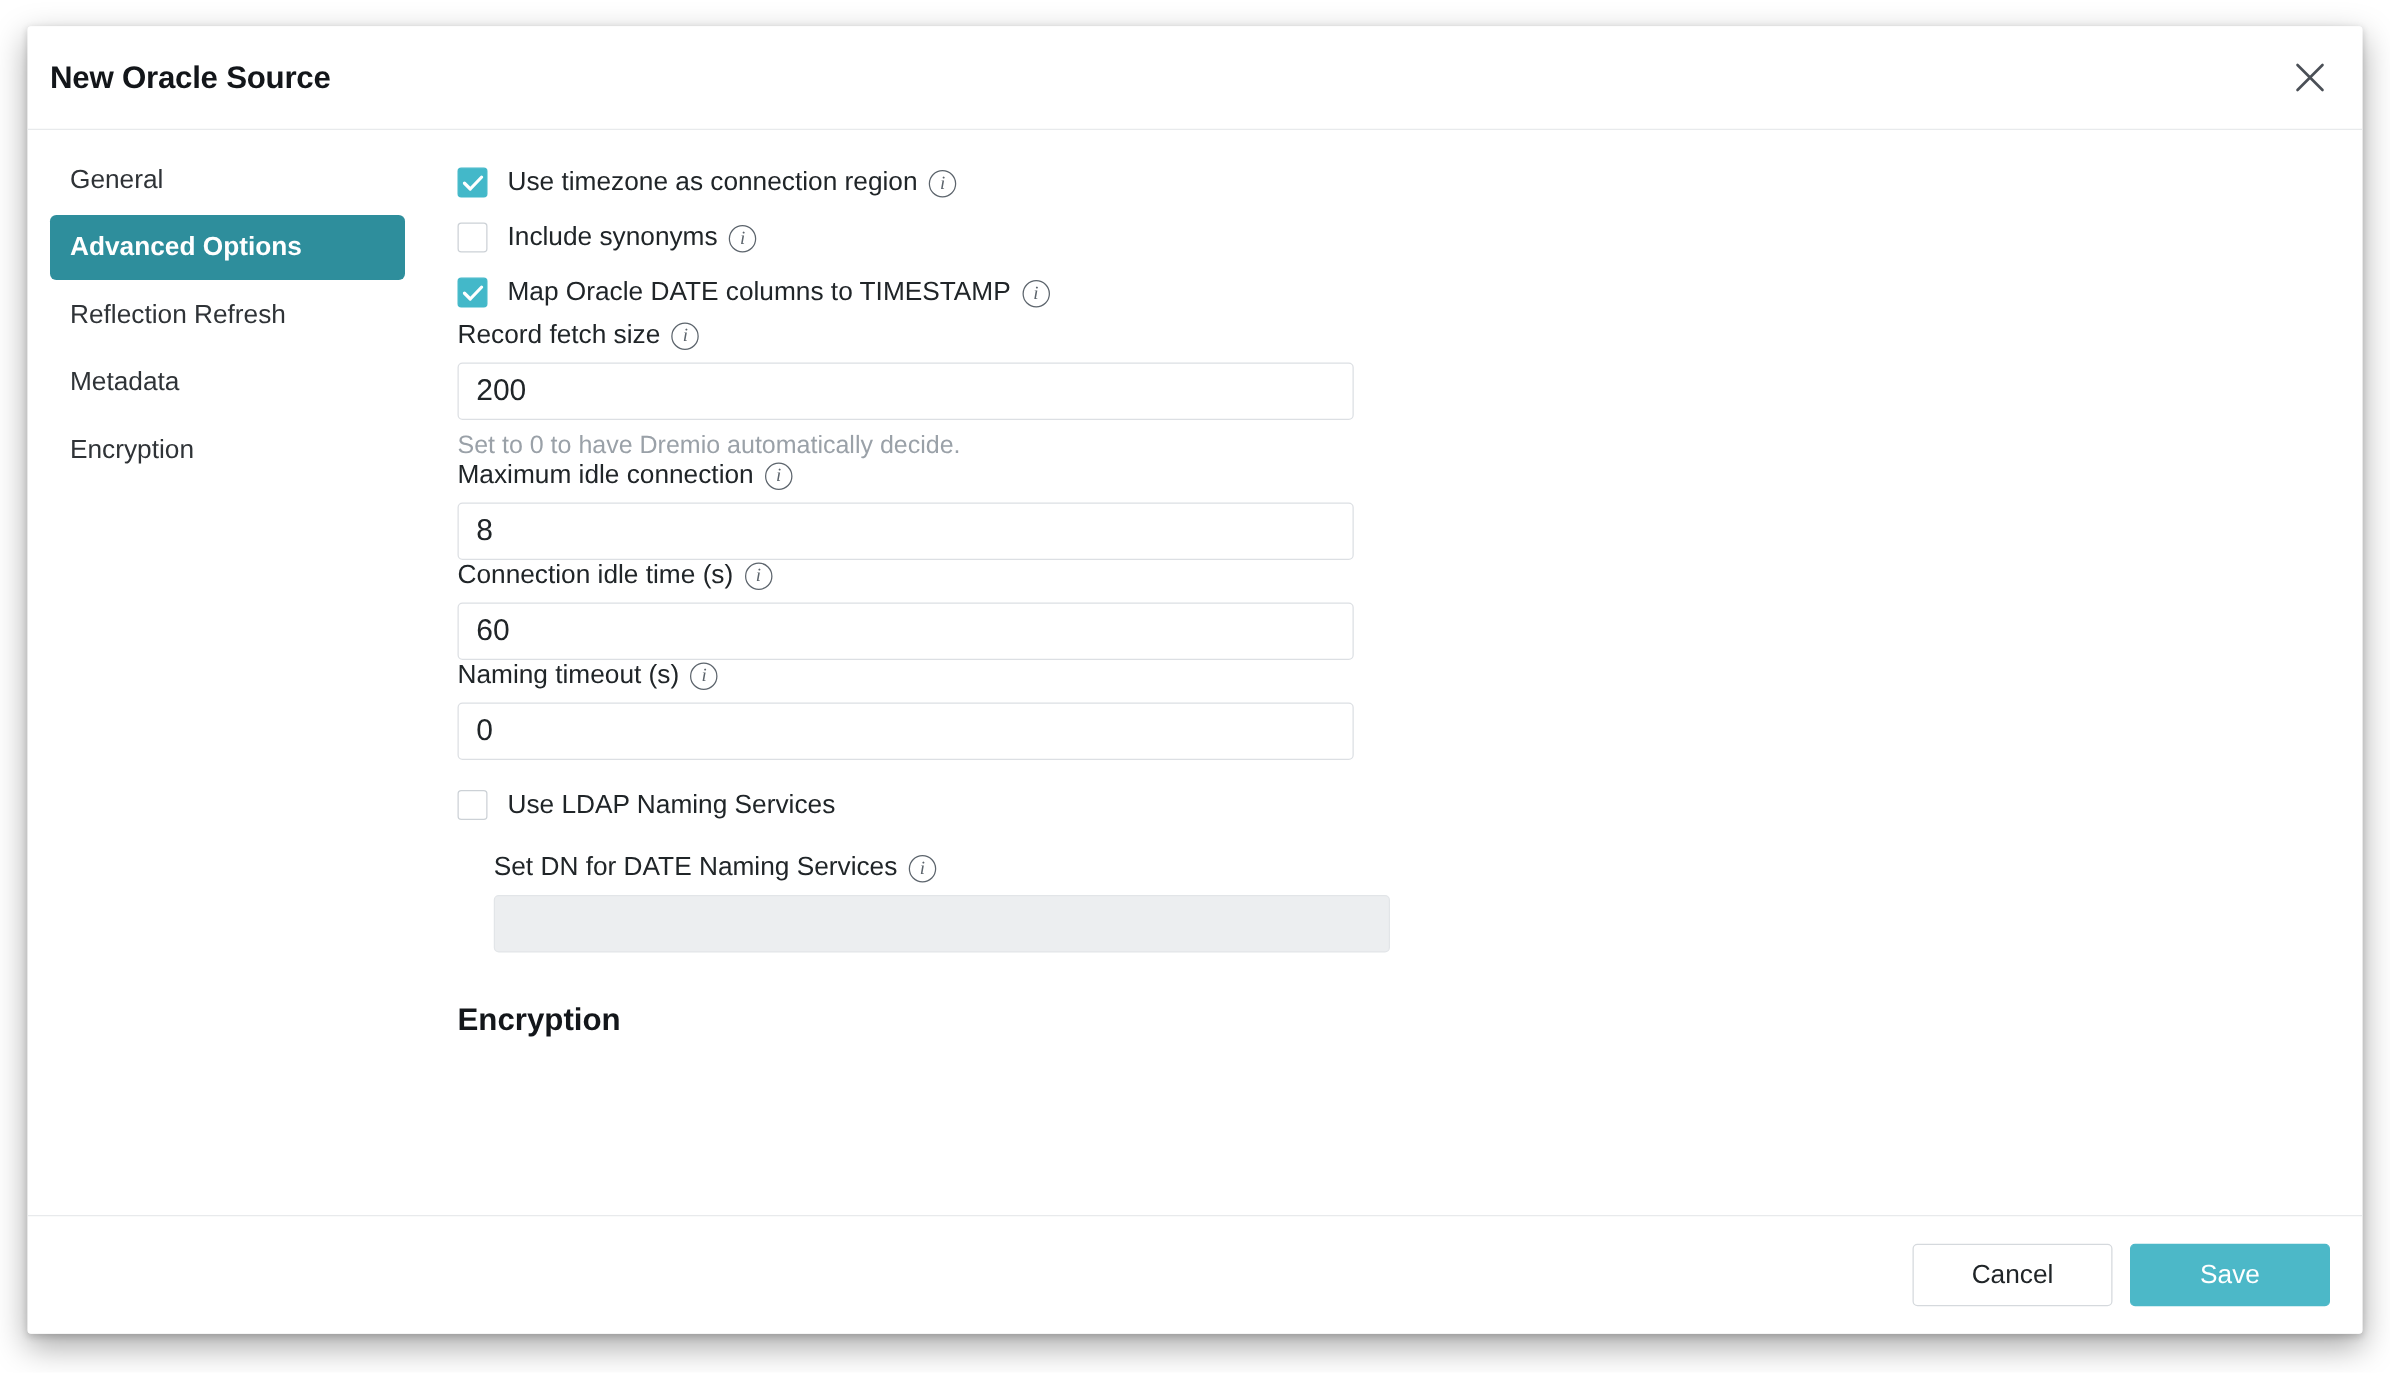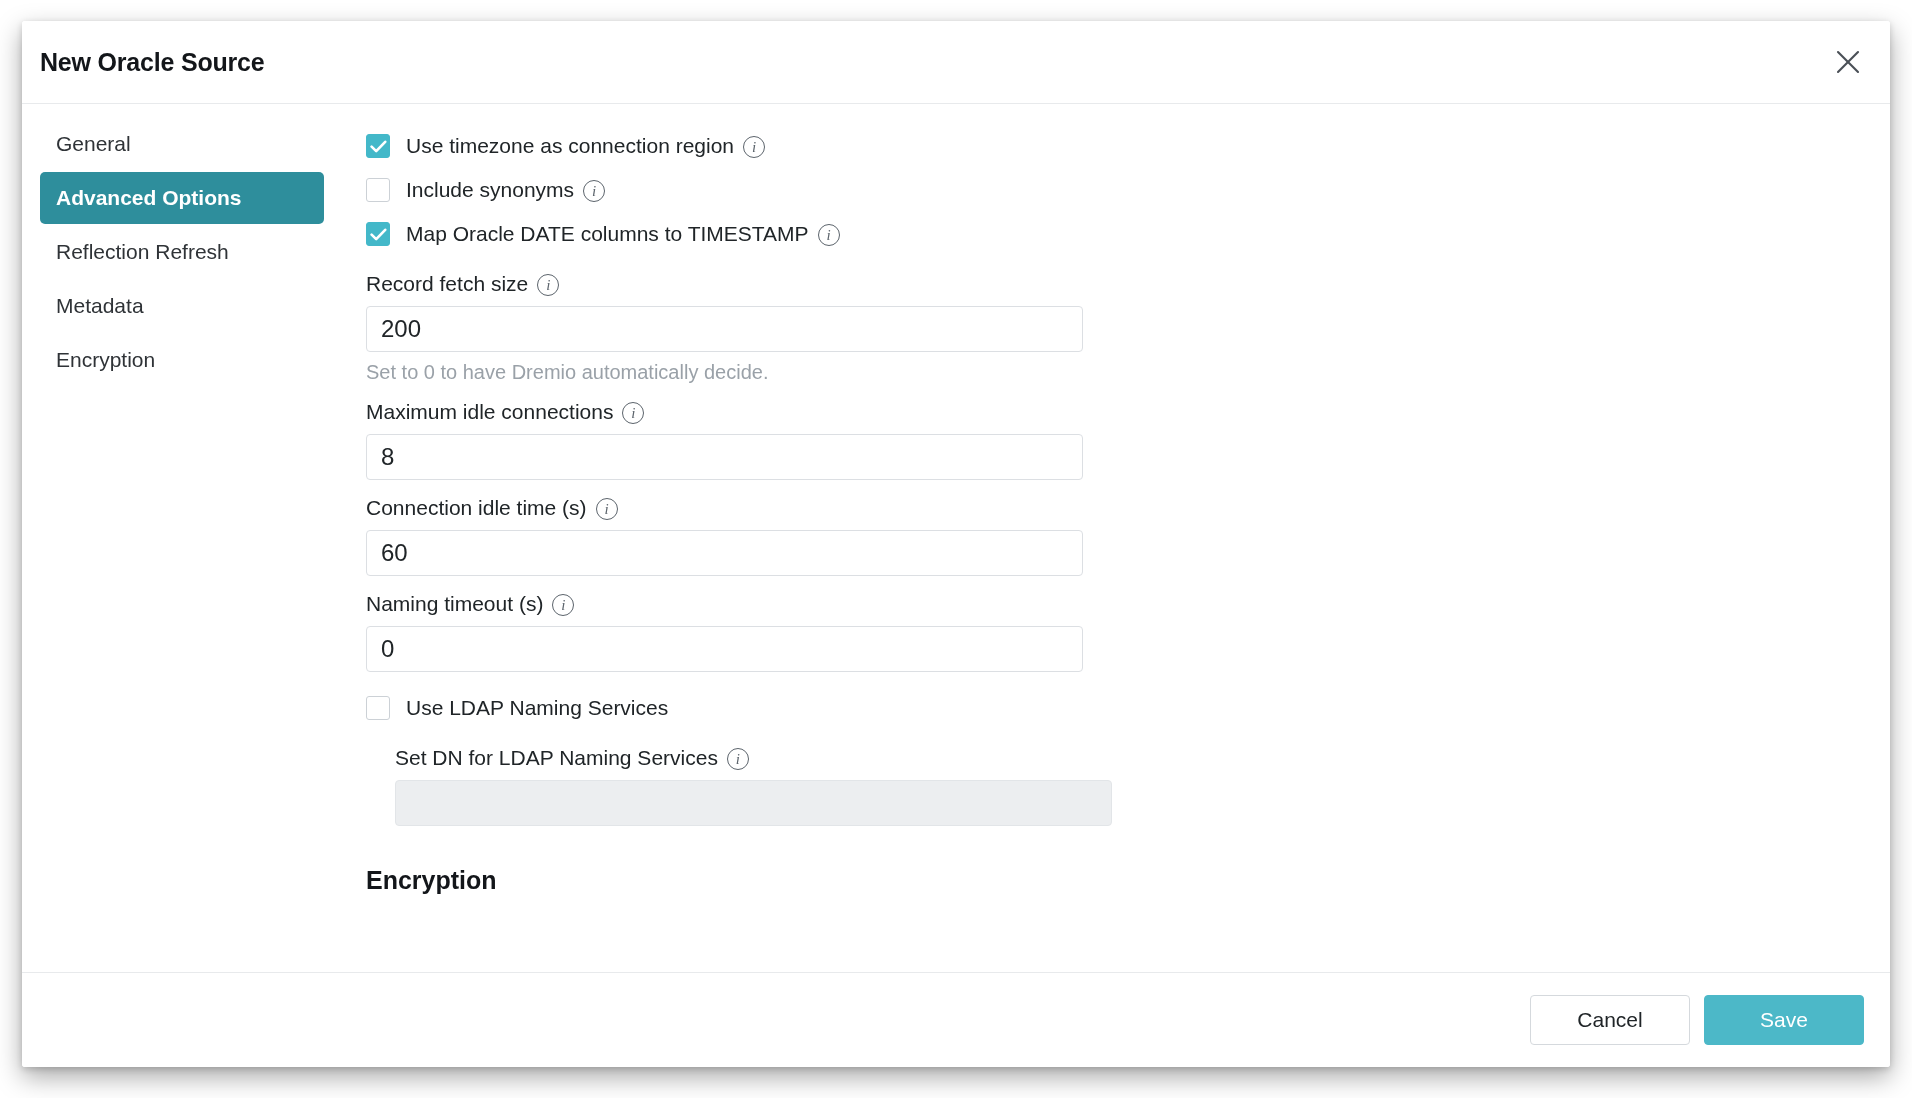--- a/index.html
+++ b/index.html
@@ -151,21 +151,21 @@
     font-family: "Liberation Serif", serif;
     font-size: 15px;
     font-style: italic;
     line-height: 1;
     cursor: pointer;
     position: relative;
     top: 1px;
   }
 
   
-  .field { margin-top: 16px; }
+  .field { }
   .field-label {
     display: flex;
     align-items: center;
     font-size: 21px;
     color: #202528;
     margin-bottom: 10px;
   }
   .text-input {
     width: 717px;
     height: 46px;
@@ -307,21 +307,21 @@
             <div class="field-label">
               <span>Record fetch size</span>
               <span class="info-icon">i</span>
             </div>
             <input class="text-input" type="text" value="200" style="">
             <div class="hint">Set to 0 to have Dremio automatically decide.</div>
           </div>
 
           <div class="field">
             <div class="field-label">
-              <span>Maximum idle connections</span>
+              <span>Maximum idle connection</span>
               <span class="info-icon">i</span>
             </div>
             <input class="text-input" type="text" value="8" style="">
           </div>
 
           <div class="field">
             <div class="field-label">
               <span>Connection idle time (s)</span>
               <span class="info-icon">i</span>
             </div>
@@ -336,21 +336,21 @@
             <input class="text-input" type="text" value="0" style="">
           </div>
 
           <div class="check-row" style="margin-top:14px;">
             <span class="cbox off"></span>
             <span class="check-label">Use LDAP Naming Services</span>
           </div>
 
           <div class="sub-field">
             <div class="field-label">
-              <span>Set DN for LDAP Naming Services</span>
+              <span>Set DN for DATE Naming Services</span>
               <span class="info-icon">i</span>
             </div>
             <input class="text-input disabled" type="text" disabled="" value="" style="">
           </div>
 
           <div class="section-heading">Encryption</div>
 
         </div>
       </div>
     </div>

